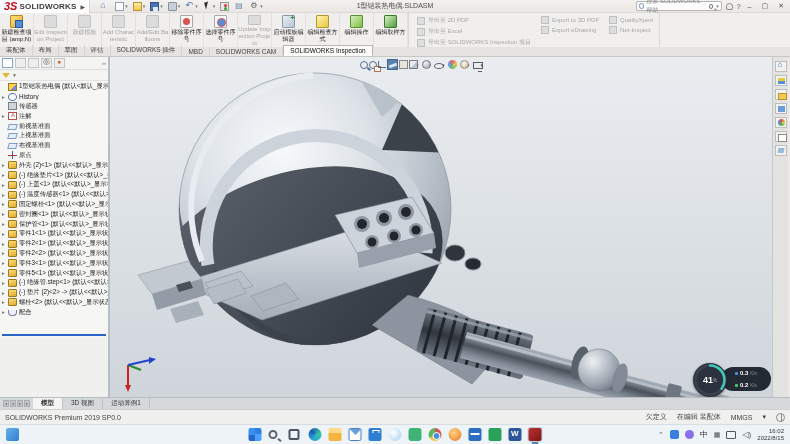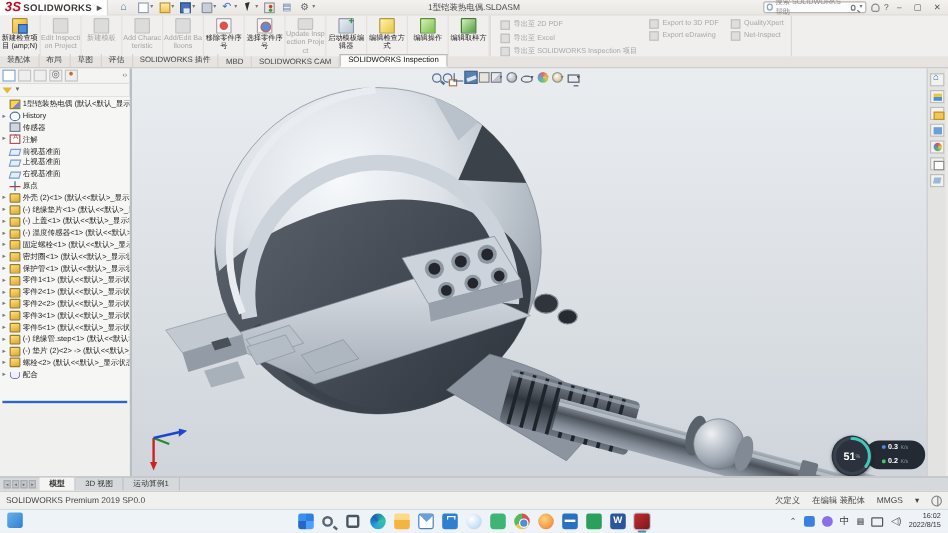--- a/index.html
+++ b/index.html
@@ -766,21 +766,21 @@
             <span class="net-dot dot-down"></span>
             <span class="net-val">0.2</span>
             <span class="net-unit">K/s</span>
           </div>
         </div>
         <div id="net-circle">
           <svg viewBox="0 0 34 34">
             <circle cx="17" cy="17" r="14.5" fill="none" stroke="#3a424e" stroke-width="2.5"></circle>
             <circle cx="17" cy="17" r="14.5" fill="none" stroke="#3fc9b9" stroke-width="2.5" stroke-dasharray="32 59" stroke-linecap="round" transform="rotate(-90 17 17)"></circle>
           </svg>
-          <span class="net-pct">51</span>
+          <span class="net-pct">41</span>
           <span class="net-pct-sub">%</span>
         </div>
       </div>
     </div>
 
     <div id="taskpane">
 
         <span class="tp tp-home"></span>
 
         <span class="tp tp-lib"></span>

